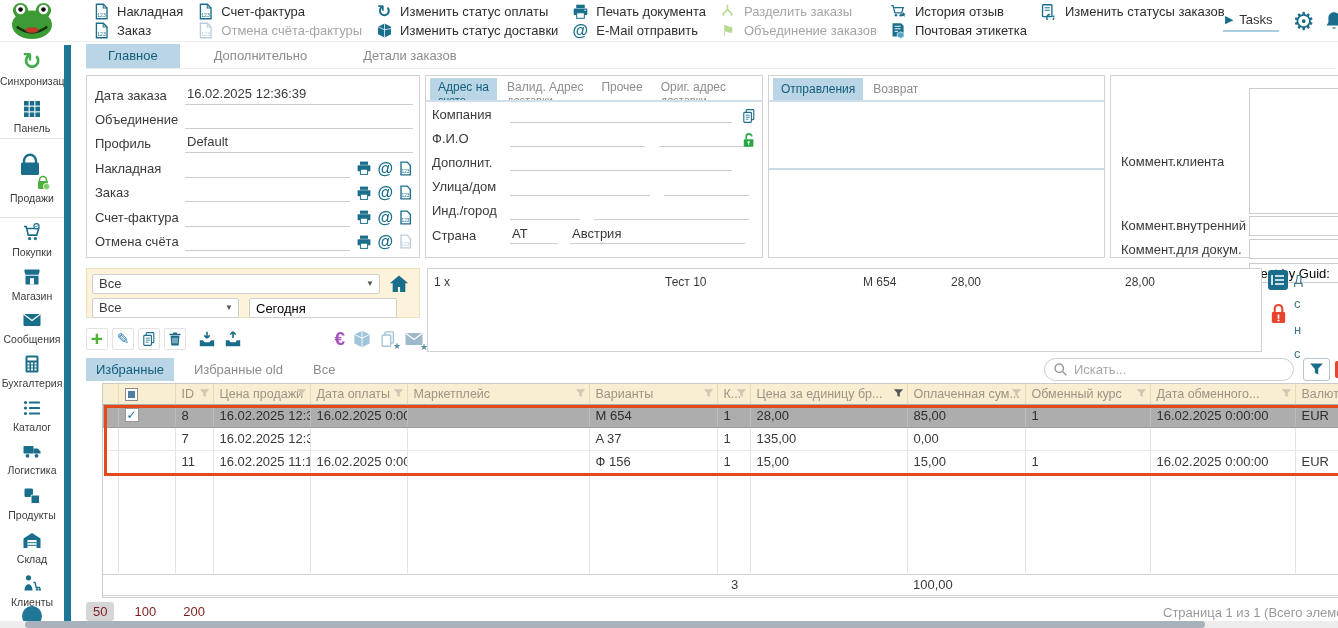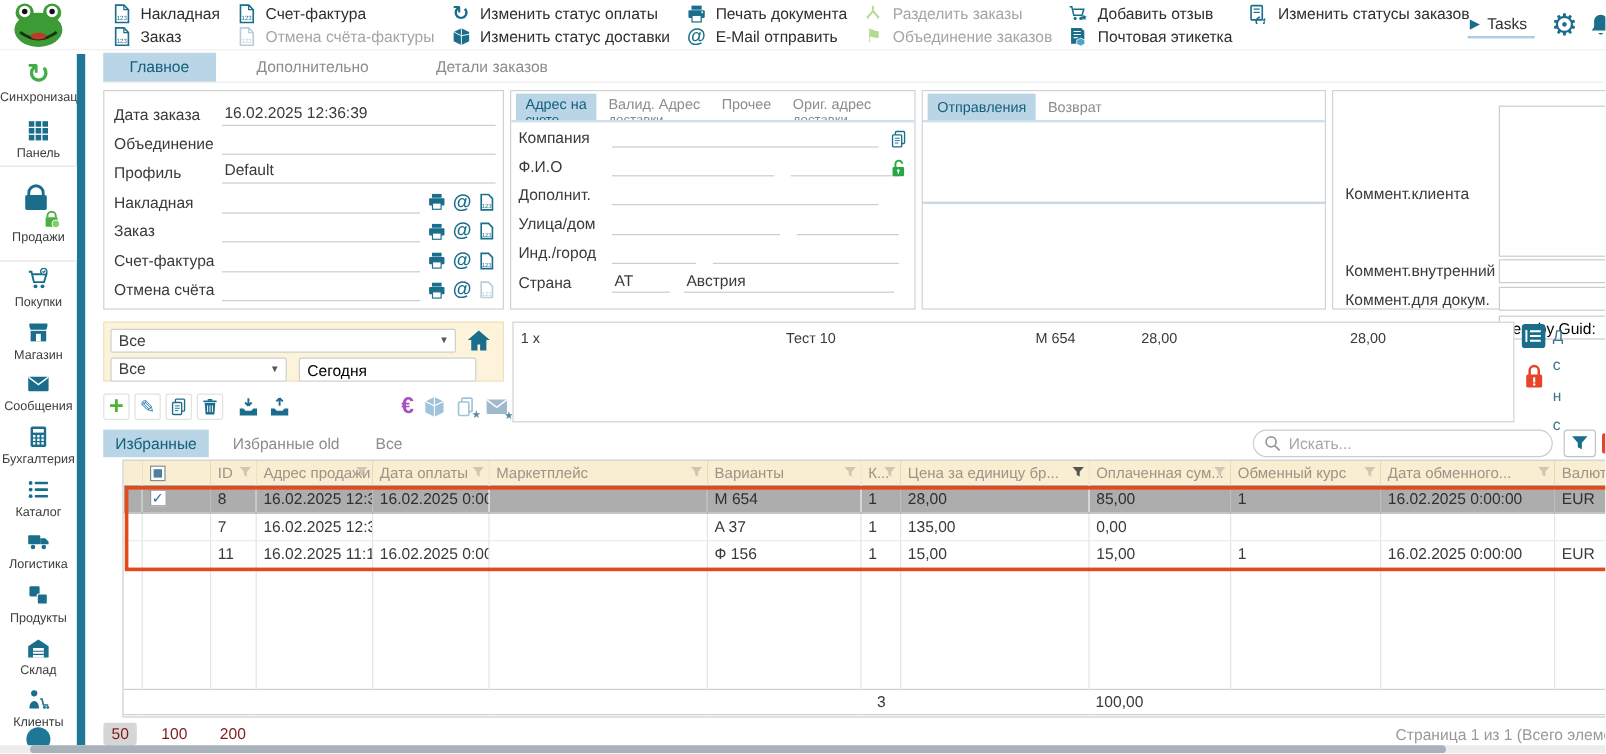--- a/index.html
+++ b/index.html
@@ -256,21 +256,21 @@
       <div class="tb-col">
         <div class="tbi">
           <span class="ic">
               <svg class="i17" viewBox="0 0 20 20" fill="currentColor">
                 <path d="M1.5 3h2.2l2 8.5h8l1.8-6H5" fill="none" stroke="currentColor" stroke-width="1.5"></path>
                 <circle cx="7" cy="14.5" r="1.5"></circle>
                 <circle cx="12.5" cy="14.5" r="1.5"></circle>
                 <path d="M15.6 10.6l.9 1.8 2 .3-1.4 1.4.3 2-1.8-1-1.8 1 .3-2-1.4-1.4 2-.3z"></path>
               </svg>
             </span>
-          <span>Добавить отзыв</span>
+          <span>История отзыв</span>
         </div>
         <div class="tbi">
           <span class="ic">
               <svg class="i17" viewBox="0 0 20 20">
                 <path d="M3 1.5h10l3 3V17H3z" fill="currentColor"></path>
                 <path d="M5.5 5h7M5.5 8h7M5.5 11h4" stroke="#fff" stroke-width="1.1"></path>
                 <path d="M12.5 11.5l4 2v3.8l-4 2-4-2v-3.8z" fill="#4da6c8" stroke="#fff" stroke-width="0.8"></path>
               </svg>
             </span>
           <span>Почтовая этикетка</span>
@@ -679,21 +679,21 @@
               <path d="M2 4.5l8 6 8-6" fill="none" stroke="#fff" stroke-width="1.2"></path>
             </svg>
             <span class="st">★</span>
           </span>
       </span>
     </div>
 
     <section class="panel p-items">
       <div class="item-line">
         <span style="left:6px">1 x</span>
-        <span style="left:227px">Тест 10</span>
+        <span style="left:237px">Тест 10</span>
         <span style="left:435px">M 654</span>
         <span style="left:523px">28,00</span>
         <span style="left:697px">28,00</span>
       </div>
     </section>
 
     <div class="side-icons">
       <span style="position:absolute;left:0;top:0">
           <svg class="i20" viewBox="0 0 20 20">
             <rect width="20" height="20" rx="3" fill="#1a6e8c"></rect>
@@ -759,21 +759,21 @@
           <tr>
             <th style="padding:0"></th>
             <th style="padding:0">
                 <span class="cbx-ind">
                   <i></i>
                 </span>
               </th>
             <th><span>ID</span><svg class="funnel" width="11" height="11" viewBox="0 0 14 14">
                   <path d="M1 1.5h12L8.6 6.4v5.2L5.4 10V6.4z"></path>
                 </svg></th>
-            <th><span>Адрес продажи</span><svg class="funnel" width="11" height="11" viewBox="0 0 14 14">
+            <th><span>Цена продажи</span><svg class="funnel" width="11" height="11" viewBox="0 0 14 14">
                   <path d="M1 1.5h12L8.6 6.4v5.2L5.4 10V6.4z"></path>
                 </svg></th>
             <th><span>Дата оплаты</span><svg class="funnel" width="11" height="11" viewBox="0 0 14 14">
                   <path d="M1 1.5h12L8.6 6.4v5.2L5.4 10V6.4z"></path>
                 </svg></th>
             <th><span>Маркетплейс</span><svg class="funnel" width="11" height="11" viewBox="0 0 14 14">
                   <path d="M1 1.5h12L8.6 6.4v5.2L5.4 10V6.4z"></path>
                 </svg></th>
             <th><span>Варианты</span><svg class="funnel" width="11" height="11" viewBox="0 0 14 14">
                   <path d="M1 1.5h12L8.6 6.4v5.2L5.4 10V6.4z"></path>

